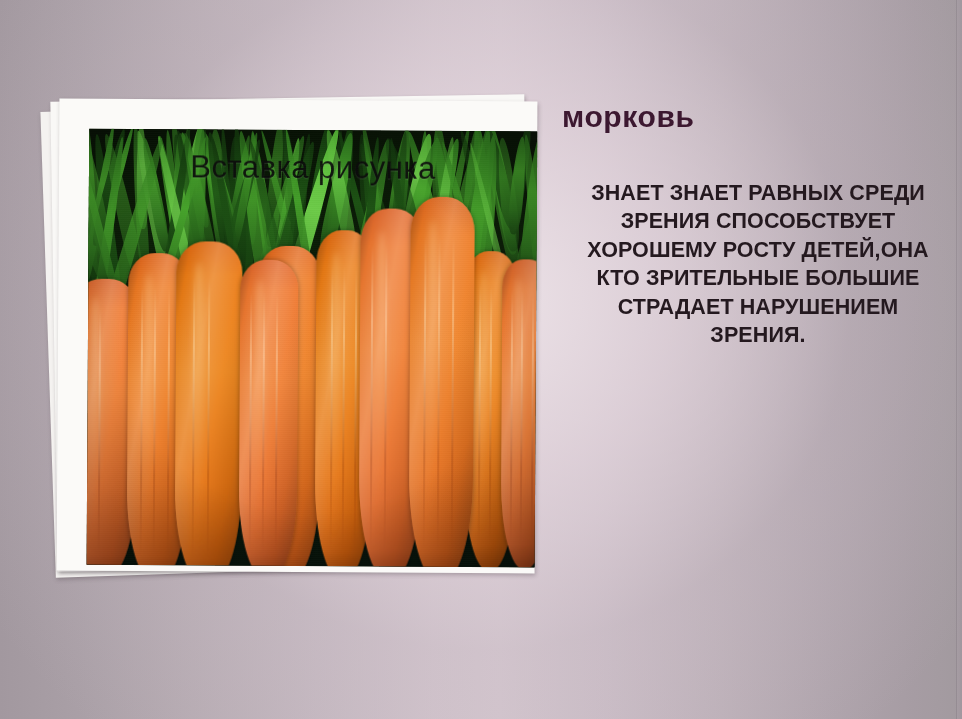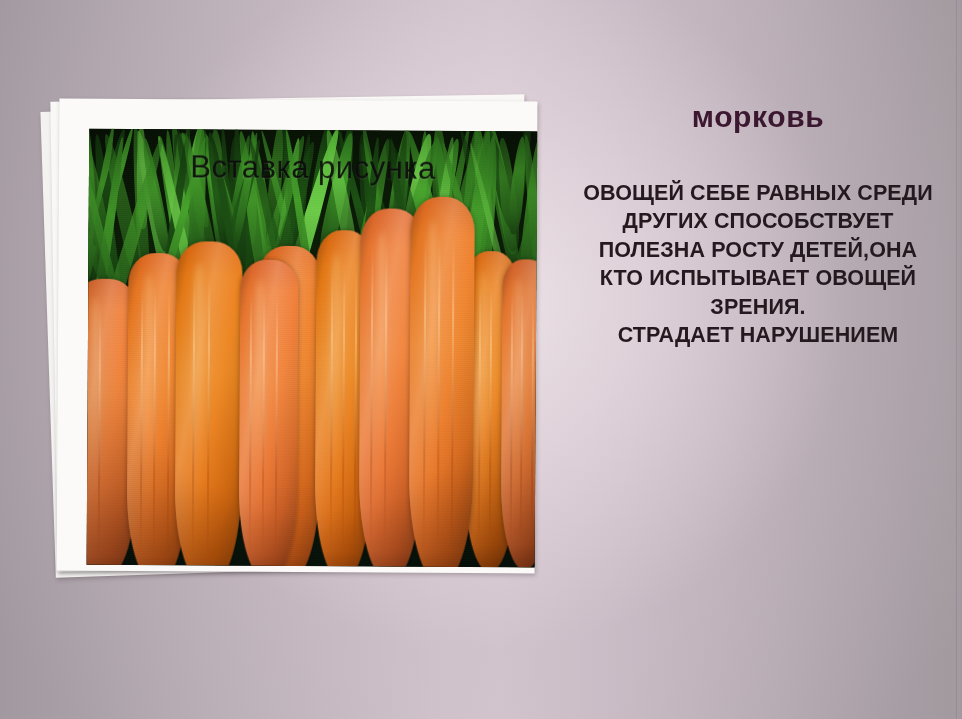--- a/index.html
+++ b/index.html
@@ -192,21 +192,20 @@
 
   
   #content-col {
     position: absolute;
     left: 562px;
     top: 100px;
     width: 392px;
   }
 
   #title {
-    text-align: center;
     font-size: 30px;
     font-weight: bold;
     color: #3c1830;
     letter-spacing: 0.6px;
     margin: 0 0 46px 0;
     line-height: 1.1;
   }
 
   #body-text {
     text-align: center;
@@ -404,23 +403,23 @@
       </div>
 
     </div>
   </div>
 
   <div id="content-col">
 
     <h1 id="title">морковь</h1>
 
     <p id="body-text">
-        <span class="ln">ОВОЩЕЙ СЕБЕ РАВНЫХ СРЕДИ</span>
-        <span class="ln">ДРУГИХ СПОСОБСТВУЕТ</span>
-        <span class="ln">ПОЛЕЗНА РОСТУ ДЕТЕЙ,ОНА</span>
-        <span class="ln">КТО ИСПЫТЫВАЕТ ОВОЩЕЙ</span>
+        <span class="ln">ЗНАЕТ ЗНАЕТ РАВНЫХ СРЕДИ</span>
+        <span class="ln">ЗРЕНИЯ СПОСОБСТВУЕТ</span>
+        <span class="ln">ХОРОШЕМУ РОСТУ ДЕТЕЙ,ОНА</span>
+        <span class="ln">КТО ЗРИТЕЛЬНЫЕ БОЛЬШИЕ</span>
+        <span class="ln">СТРАДАЕТ НАРУШЕНИЕМ</span>
         <span class="ln">ЗРЕНИЯ.</span>
-        <span class="ln">СТРАДАЕТ НАРУШЕНИЕМ</span>
       </p>
 
   </div>
 
 </div>
 
 </body></html>

